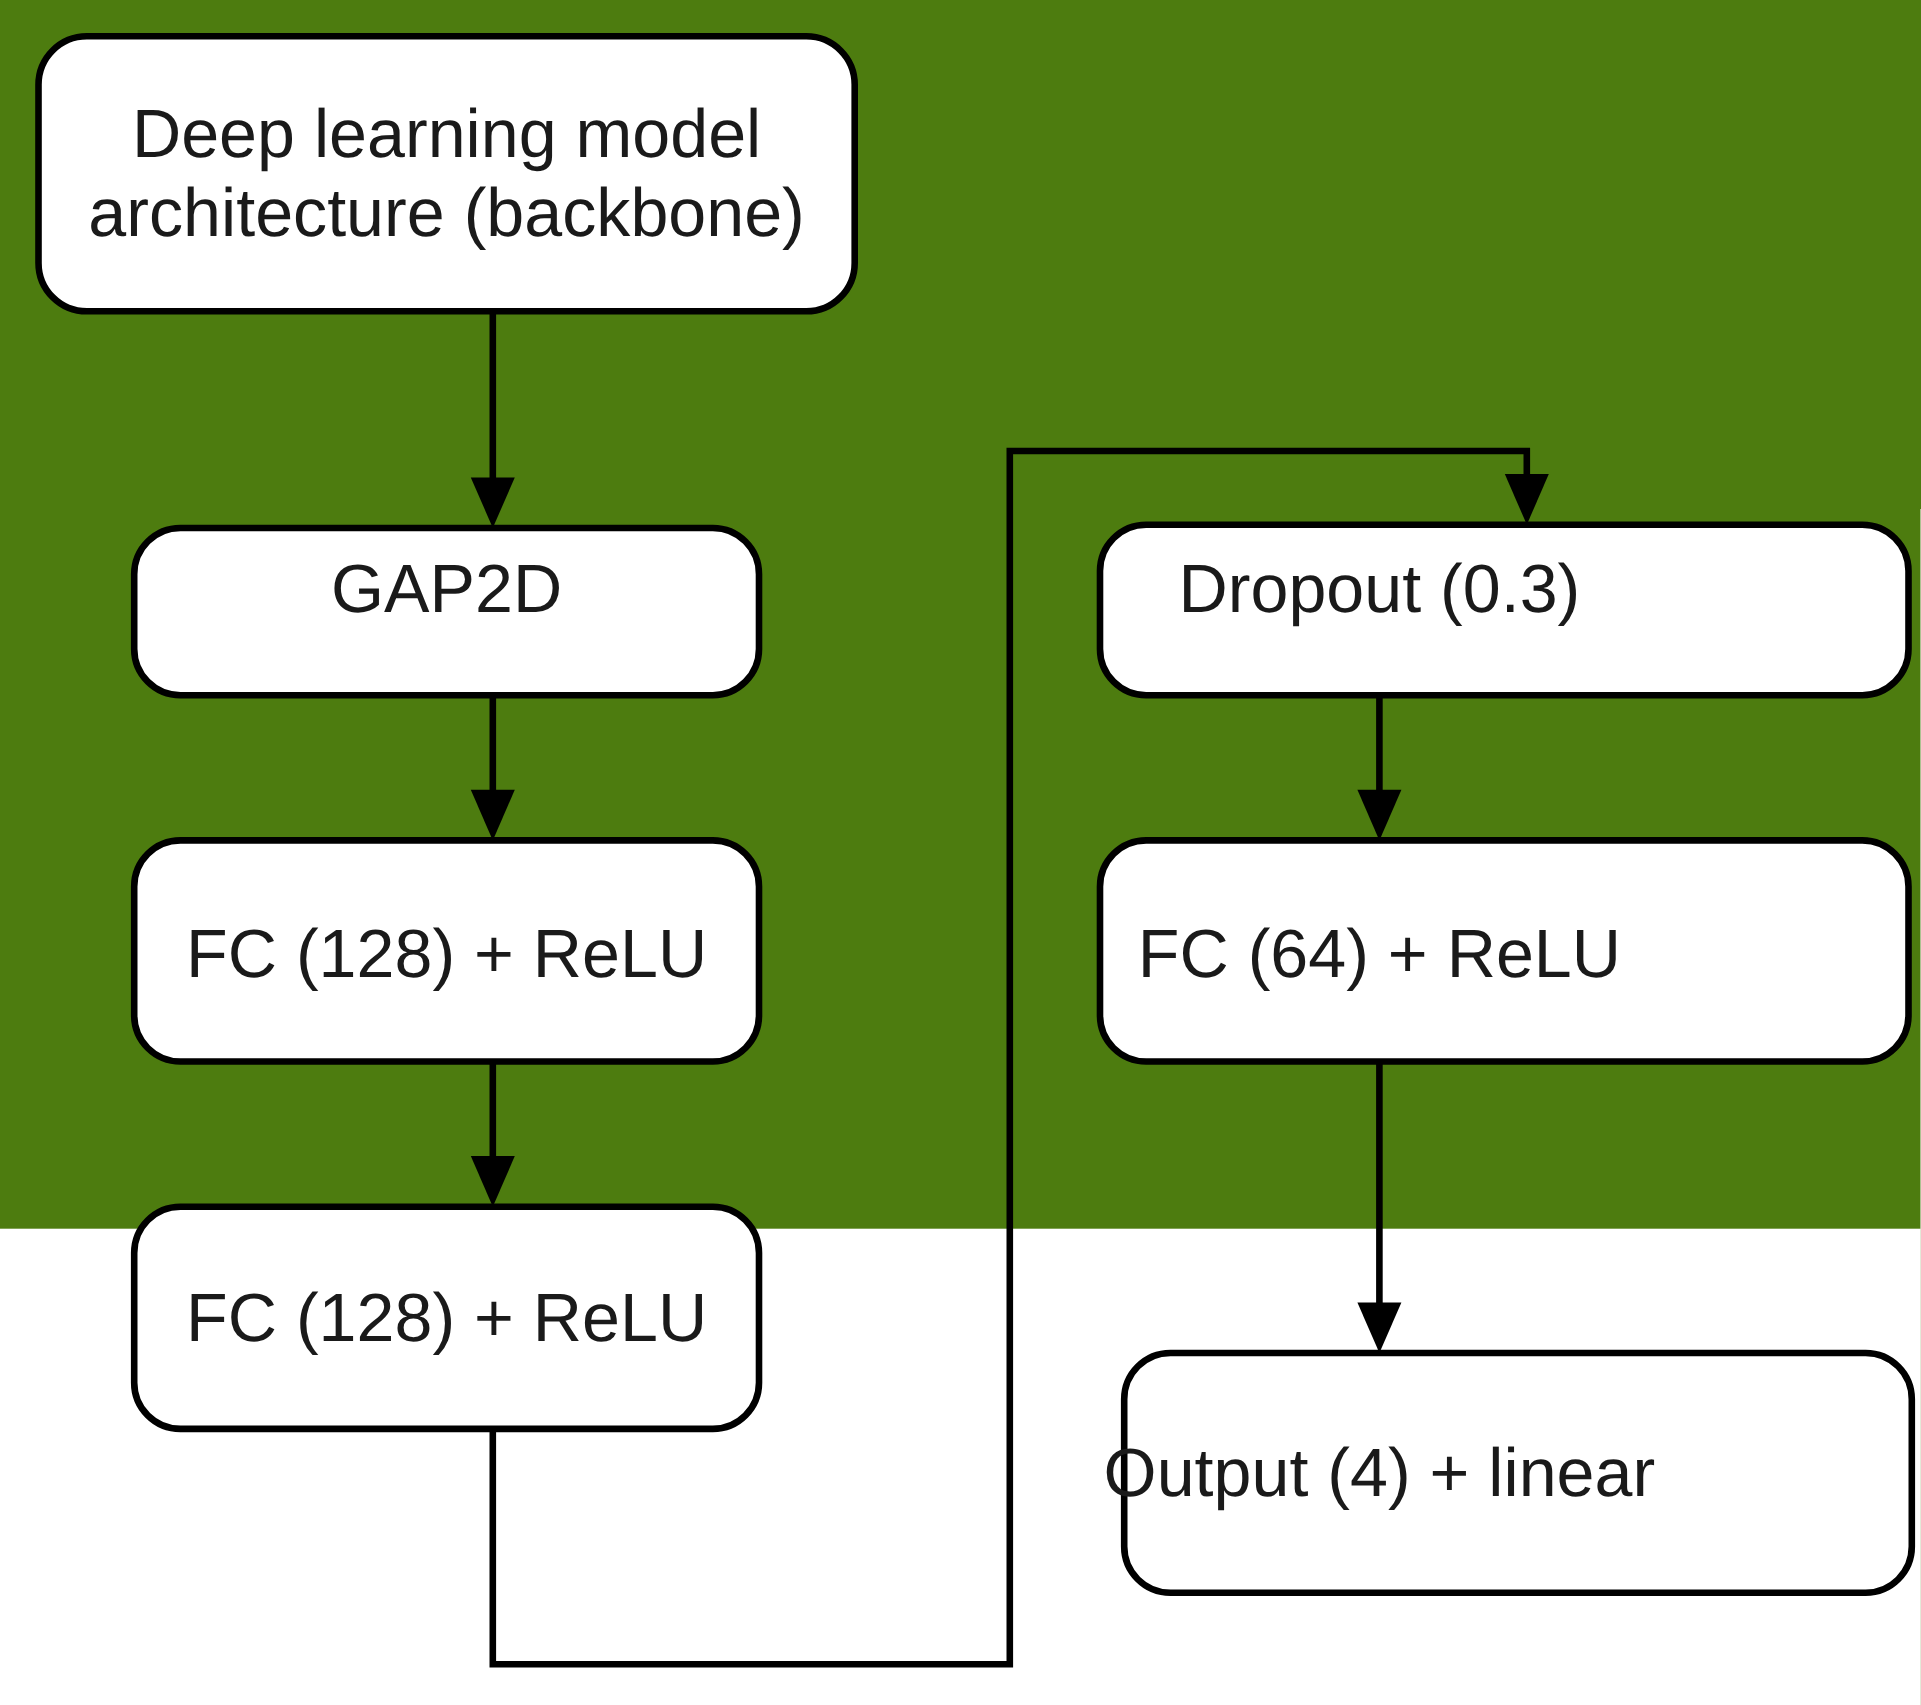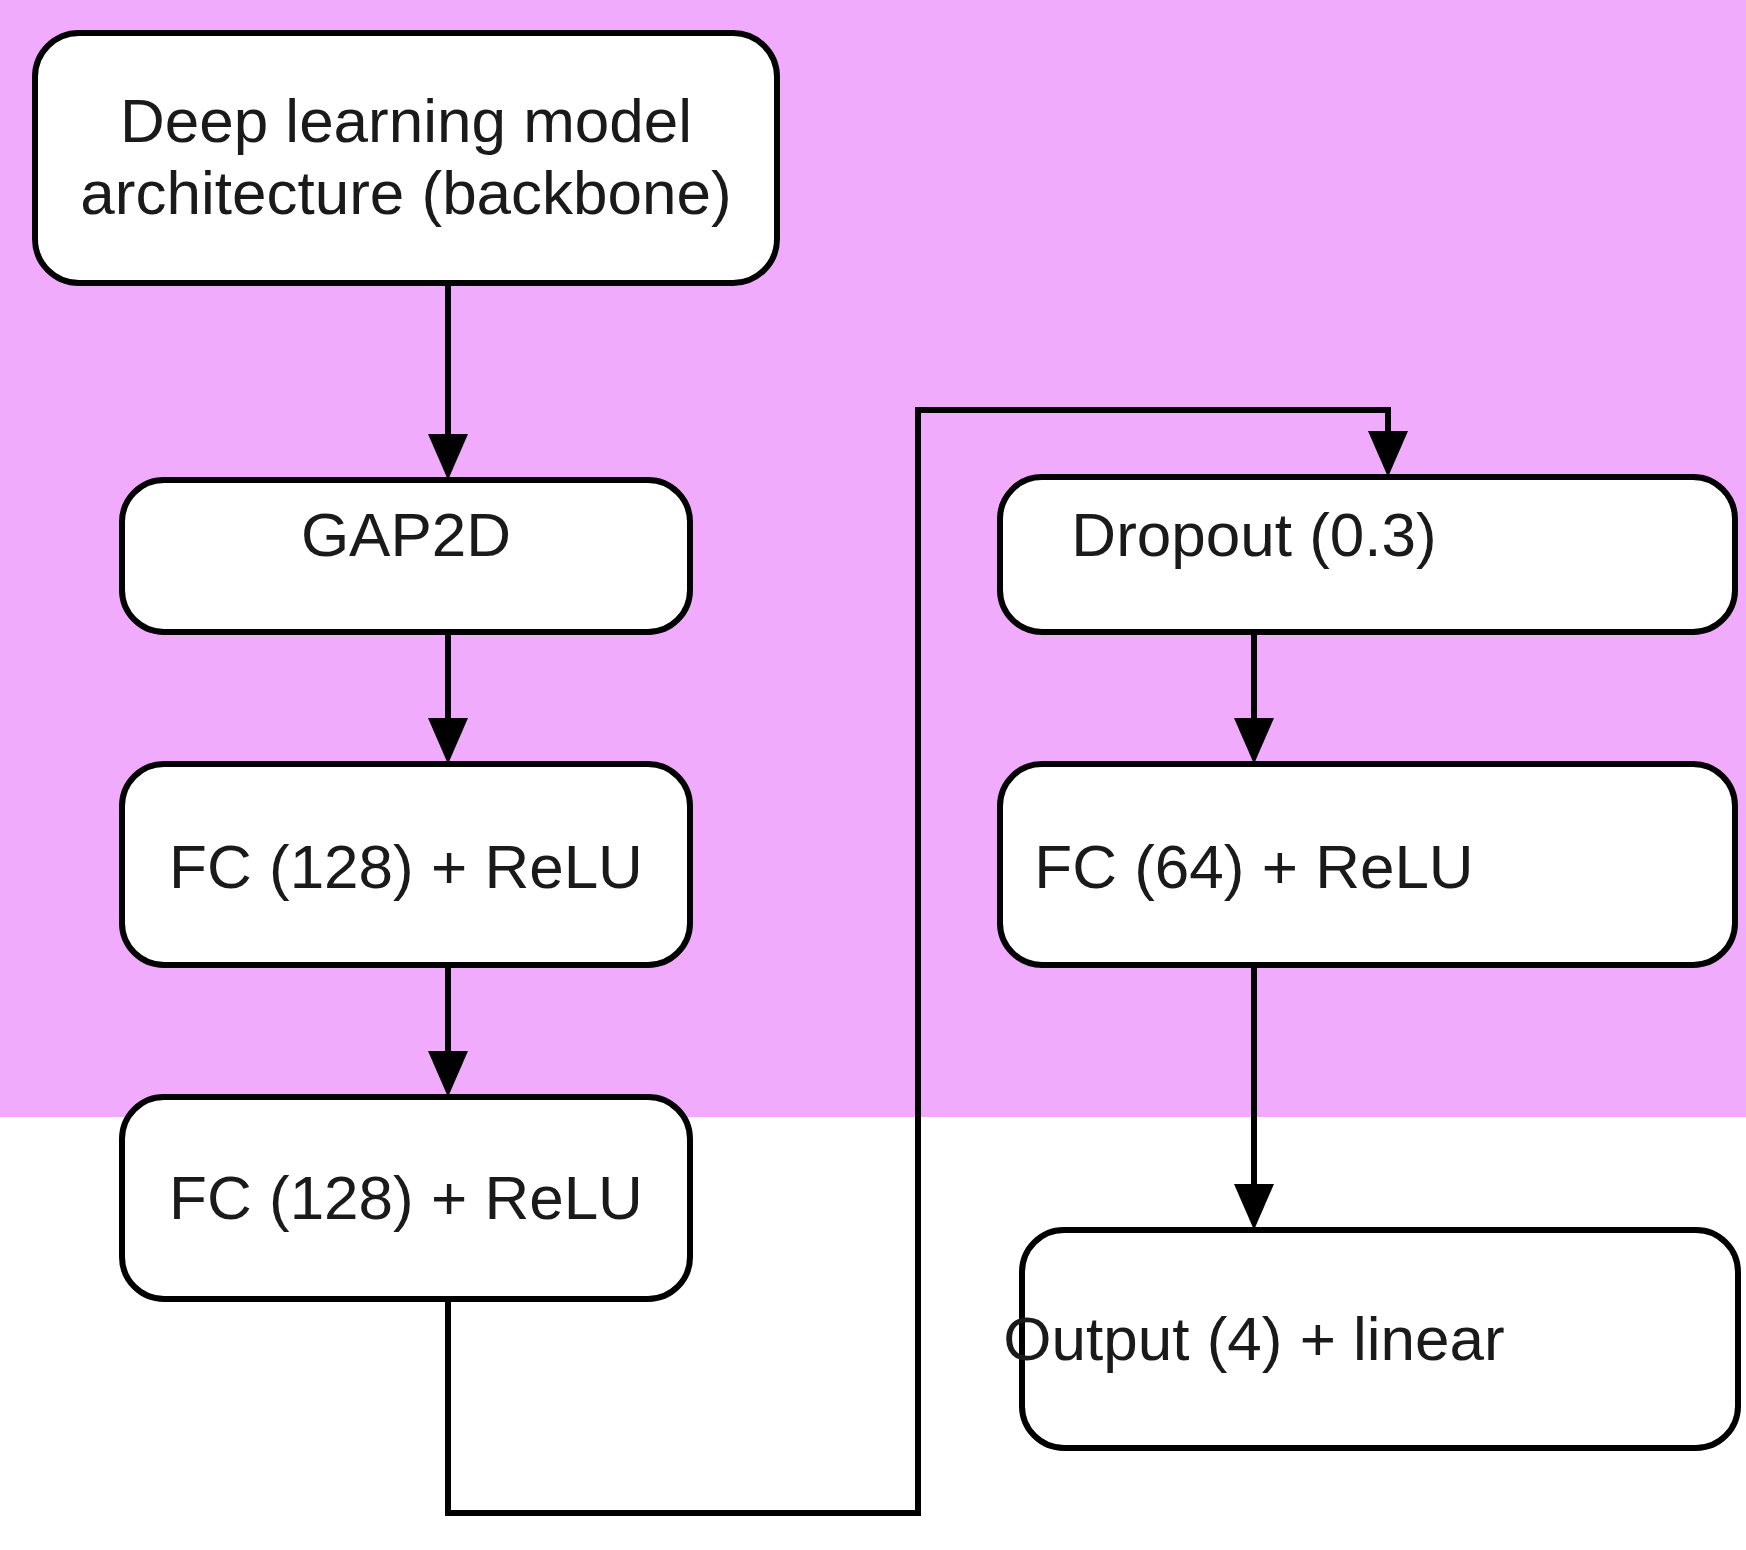--- a/index.html
+++ b/index.html
@@ -10,21 +10,21 @@
   body {
     width: 1746px;
     height: 1550px;
     font-family: "Liberation Sans", sans-serif;
     overflow: hidden;
   }
   #diagram-root {
     position: relative;
     width: 1746px;
     height: 1117px;
-    background: #f0abfc;
+    background: #4d7c0f;
   }
   svg#flow {
     position: absolute;
     top: 0;
     left: 0;
     width: 1746px;
     height: 1550px;
     display: block;
   }
   .node-box {

